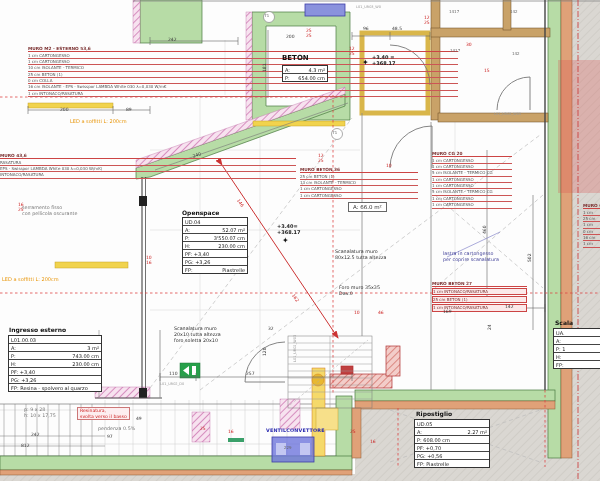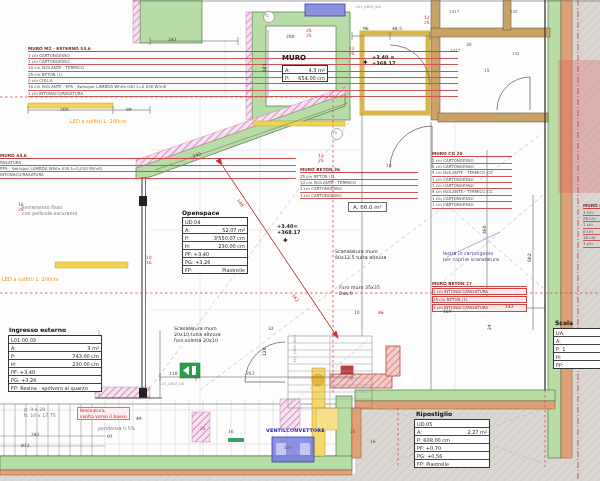--- a/index.html
+++ b/index.html
@@ -307,21 +307,21 @@
 <div class="spec" style="left:583px;top:203px;width:60px">
       <div class="st">MURO  C</div>
       <div class="sl">1 cm</div>
       <div class="sl">25 cm</div>
       <div class="sl">1 cm</div>
       <div class="sl">0 cm</div>
       <div class="sl">16 cm</div>
       <div class="sl">1 cm</div>
     </div>
 
-<div class="ititle" style="left:282px;top:54px;font-size:7px">MURO</div>
+<div class="ititle" style="left:282px;top:54px;font-size:7px">BETON</div>
 <div class="ibox" style="left:282px;top:65px;width:44px">
       <div class="irow">
         <span>A:</span>
         <span>4.3 m²</span>
       </div>
       <div class="irow">
         <span>P:</span>
         <span>654.00 cm</span>
       </div>
     </div>

